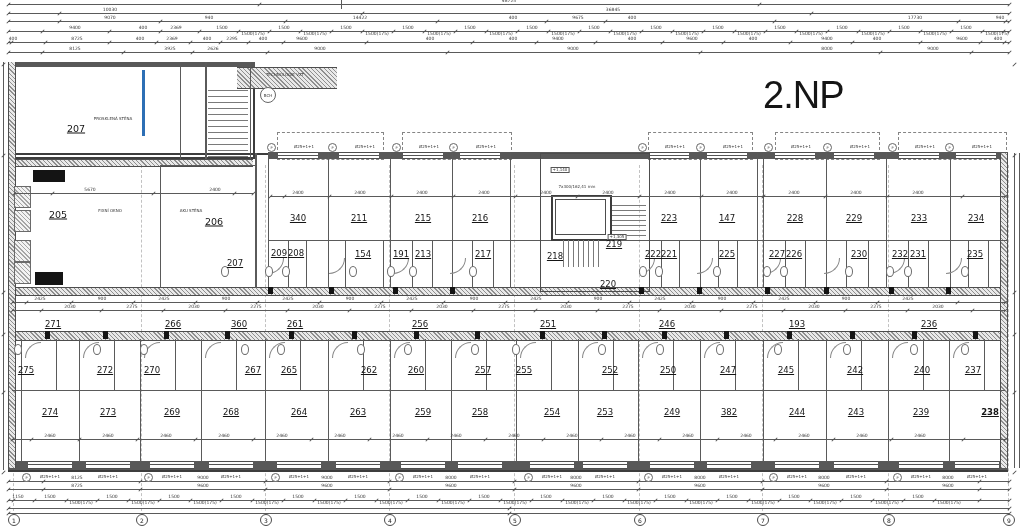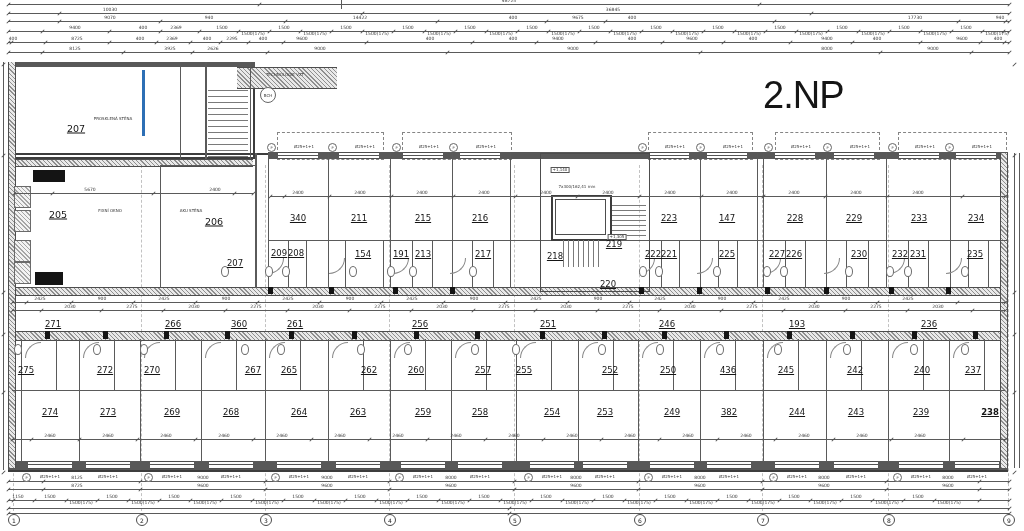--- a/index.html
+++ b/index.html
@@ -758,21 +758,21 @@
       <div class="room" style="left: 105px; top: 370px;">272</div>
       <div class="room" style="left: 152px; top: 370px;">270</div>
       <div class="room" style="left: 253px; top: 370px;">267</div>
       <div class="room" style="left: 289px; top: 370px;">265</div>
       <div class="room" style="left: 369px; top: 370px;">262</div>
       <div class="room" style="left: 416px; top: 370px;">260</div>
       <div class="room" style="left: 483px; top: 370px;">257</div>
       <div class="room" style="left: 524px; top: 370px;">255</div>
       <div class="room" style="left: 610px; top: 370px;">252</div>
       <div class="room" style="left: 668px; top: 370px;">250</div>
-      <div class="room" style="left: 728px; top: 370px;">436</div>
+      <div class="room" style="left: 728px; top: 370px;">247</div>
       <div class="room" style="left: 786px; top: 370px;">245</div>
       <div class="room" style="left: 855px; top: 370px;">242</div>
       <div class="room" style="left: 922px; top: 370px;">240</div>
       <div class="room" style="left: 973px; top: 370px;">237</div>
       <div class="room" style="left: 50px; top: 412px;">274</div>
       <div class="room" style="left: 108px; top: 412px;">273</div>
       <div class="room" style="left: 172px; top: 412px;">269</div>
       <div class="room" style="left: 231px; top: 412px;">268</div>
       <div class="room" style="left: 299px; top: 412px;">264</div>
       <div class="room" style="left: 358px; top: 412px;">263</div>

